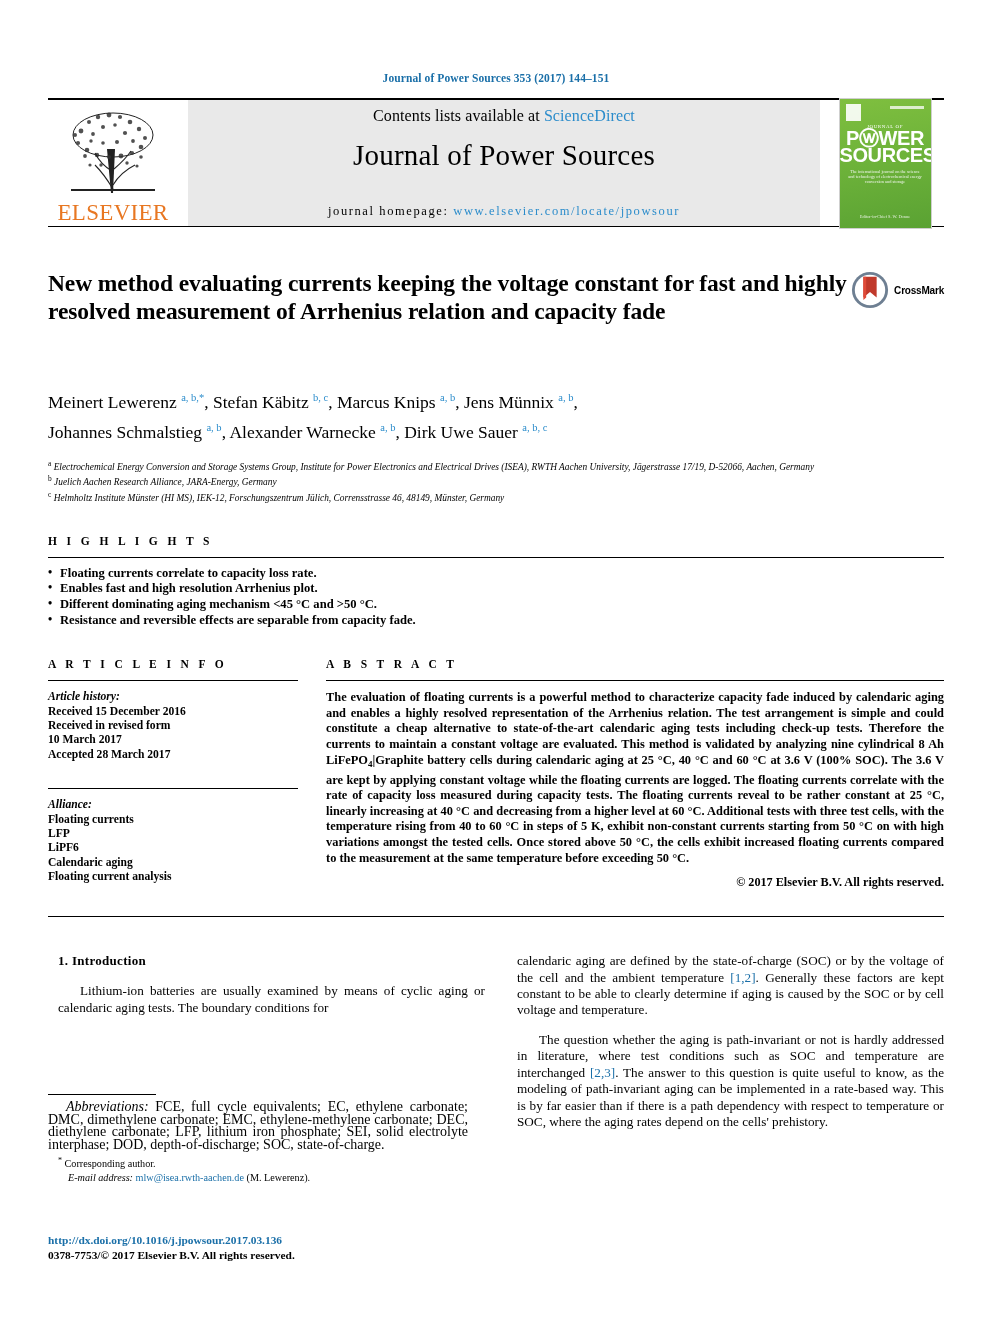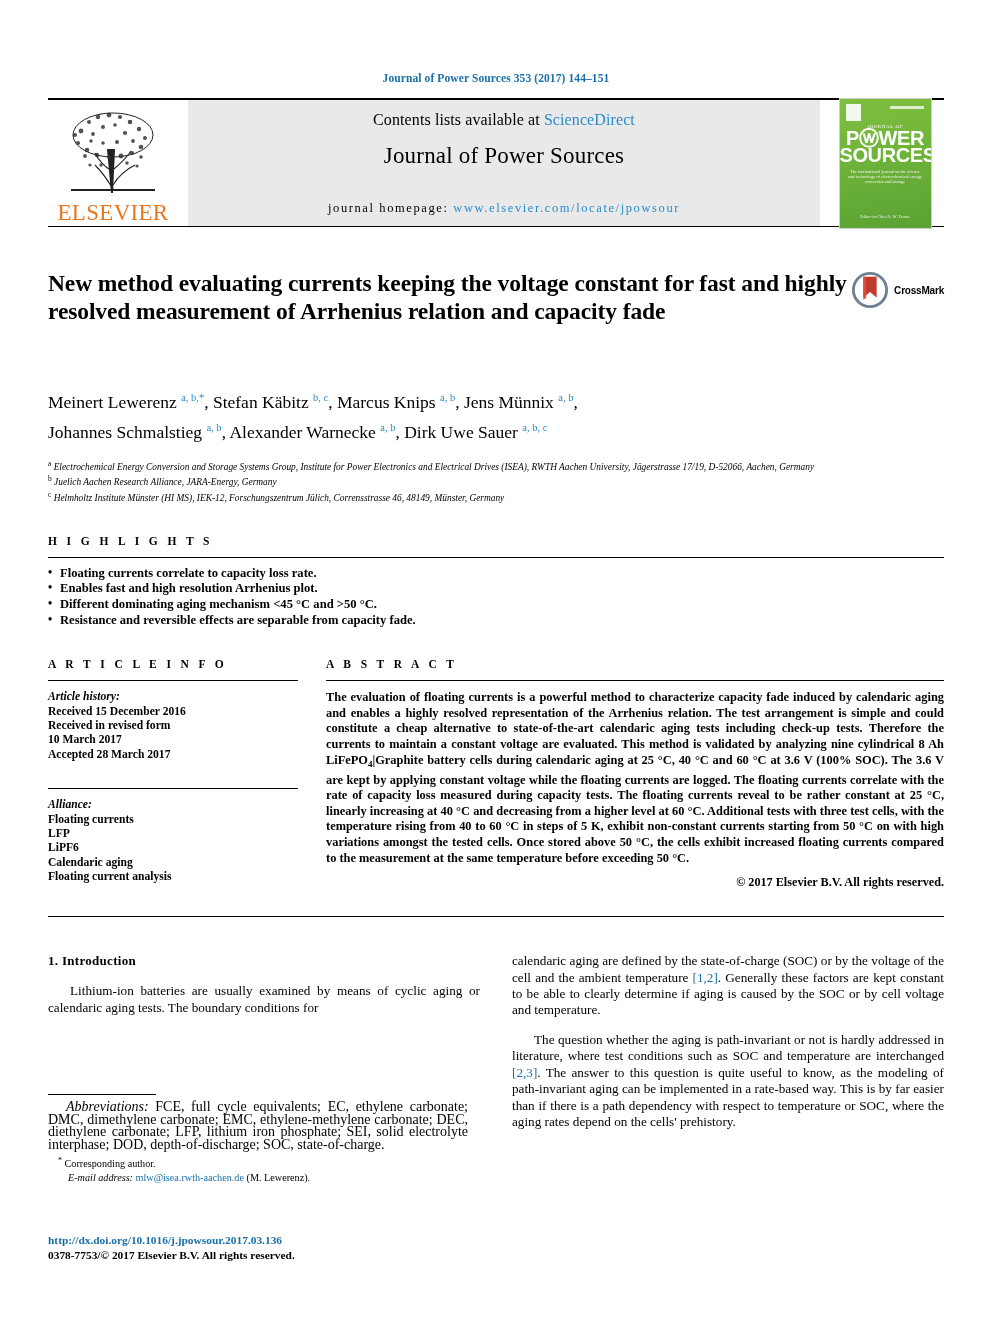--- a/index.html
+++ b/index.html
@@ -52,21 +52,21 @@
     flex: 1 1 auto;
     background: #e9e9e9;
     display: flex; flex-direction: column;
     align-items: center; justify-content: center;
     gap: 2px;
     margin: 0 6px 0 10px;
   }
   .contents-line { font-size: 16px; letter-spacing: .1px; }
   .contents-line .sd { color: #2b8ccb; }
   .journal-name {
-    font-size: 23px;
+    font-size: 29px;
     letter-spacing: .2px;
     margin: 12px 0 30px 0;
   }
   .homepage-line { font-size: 12.5px; letter-spacing: 1.6px; text-align: right; }
   .homepage-line .url { color: #2b8ccb; }
   .cover-thumb {
     width: 118px; flex: 0 0 118px;
     display: flex; align-items: center; justify-content: center;
   }
   .cover-box {
@@ -194,20 +194,21 @@
   }
   .sub { font-size: 9px; vertical-align: sub; }
 
   .rule-bottom { border-top: 1px solid #000; margin-top: 26px; }
 
   
   .body-cols {
     margin-top: 36px;
     display: flex;
     gap: 32px;
+    margin-left: 10px;
   }
   .bcol { flex: 1 1 0; }
   .h1 {
     font-family: "Liberation Serif", serif;
     font-weight: bold;
     font-size: 13px;
     letter-spacing: .3px;
   }
   .para {
     font-size: 13.2px;

